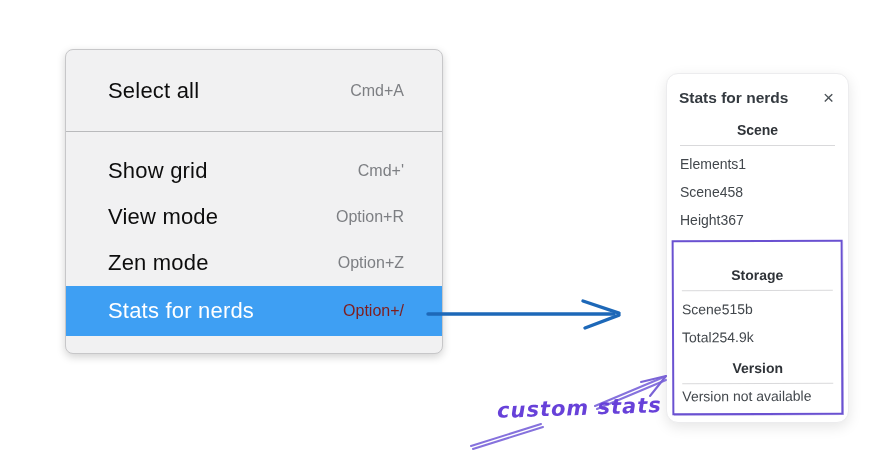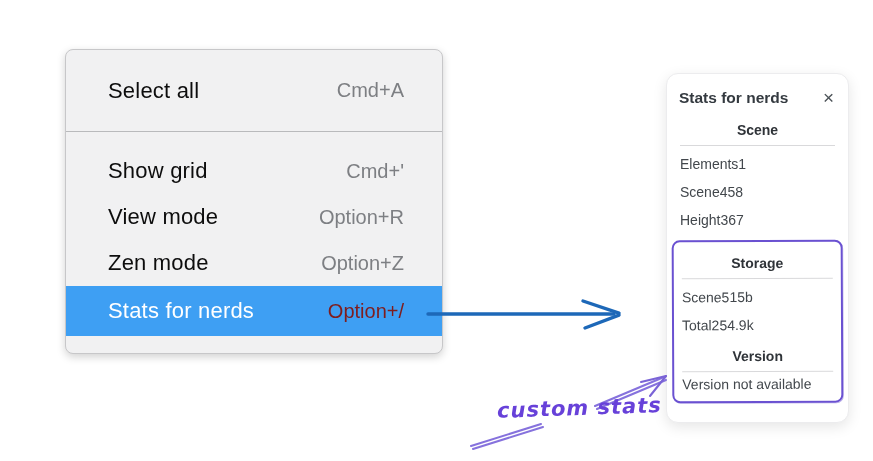--- a/index.html
+++ b/index.html
@@ -15,21 +15,21 @@
     overflow:hidden;
     margin-left:32px;
   }
   .menu-item {
     height:46px; padding:0 38px 0 42px;
     display:flex; justify-content:space-between; align-items:center;
     cursor:default;
   }
   .menu-item.first { height:81px; }
   .mi-label { font-size:22px; color:#0d0d0d; letter-spacing:.2px; }
-  .mi-shortcut { font-size:20px; color:#7d7f83; }
+  .mi-shortcut { font-size:16px; color:#7d7f83; }
   .menu-divider { height:0; border-top:1px solid #b9babc; }
   .menu-section { padding:16px 0 17px; }
   .menu-item.selected { height:50px; background:#3e9ff3; }
   .menu-item.selected .mi-label { color:#ffffff; }
   .menu-item.selected .mi-shortcut { color:#7f1d1d; }
 
   
   .blue-arrow { position:absolute; left:425px; top:296px; }
 
   
@@ -41,22 +41,22 @@
   }
   .panel-header { display:flex; justify-content:space-between; align-items:center; }
   .panel-title { font-size:15.5px; font-weight:bold; color:#343a40; }
   .close-btn { font-size:19px; line-height:1; color:#4d5358; cursor:pointer;
                font-weight:400; padding:0 2px; }
   .sec-title { text-align:center; font-weight:bold; font-size:14px; margin-top:15px; color:#2f3338; }
   .sec-rule { border:none; border-top:1px solid #d9d9db; margin:7px 1px 4px; }
   .stat-row { display:flex; align-items:center;
               font-size:14px; color:#42474c; height:28px; padding:0 1px; }
   .custom-box {
-    border:2px solid #6a51d1; border-radius:8px;
-    margin:6px -7px 0; padding:4px 7px 9px;
+    border:2px solid #6a51d1; border-radius:0;
+    margin:6px -7px 0; padding:16px 7px 9px;
     transform:rotate(-.25deg);
     box-shadow:1px 1px 0 -.5px rgba(106,81,209,.45);
   }
   .custom-box .sec-title:first-child { margin-top:9px; }
   .version-msg { font-size:14px; color:#42474c; margin-top:0; padding:0 1px; }
 
   
   .annotation-arrow { position:absolute; left:463px; top:368px; }
   .annotation-text {
     position:absolute; left:497px; top:396px;

